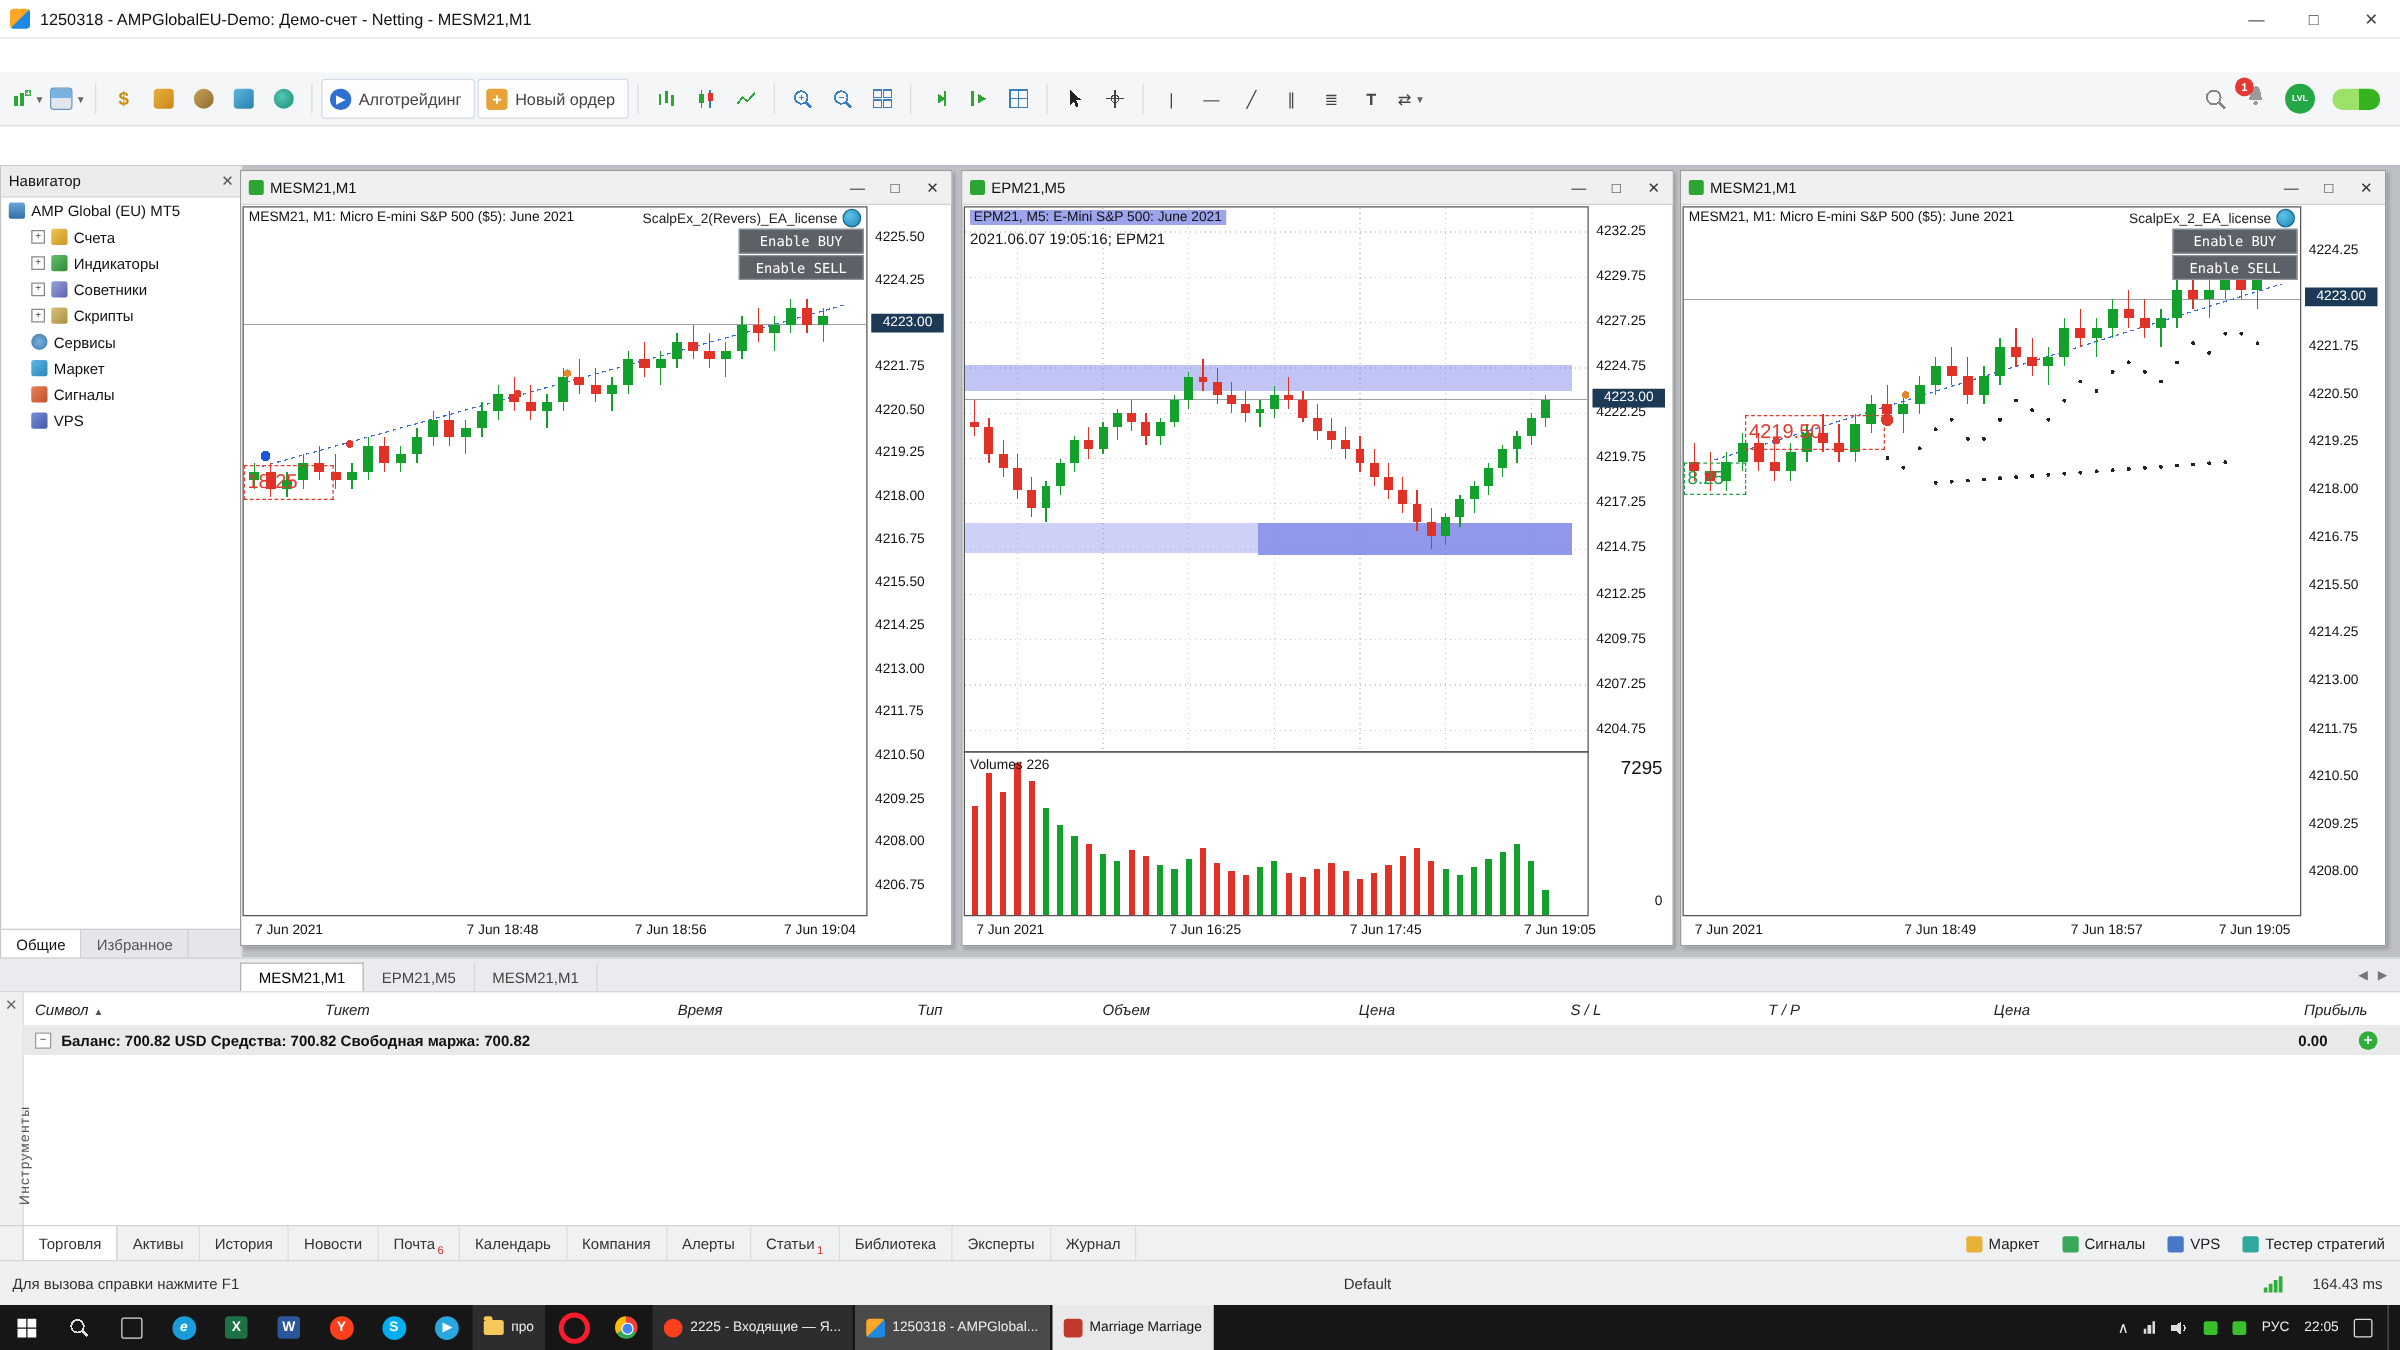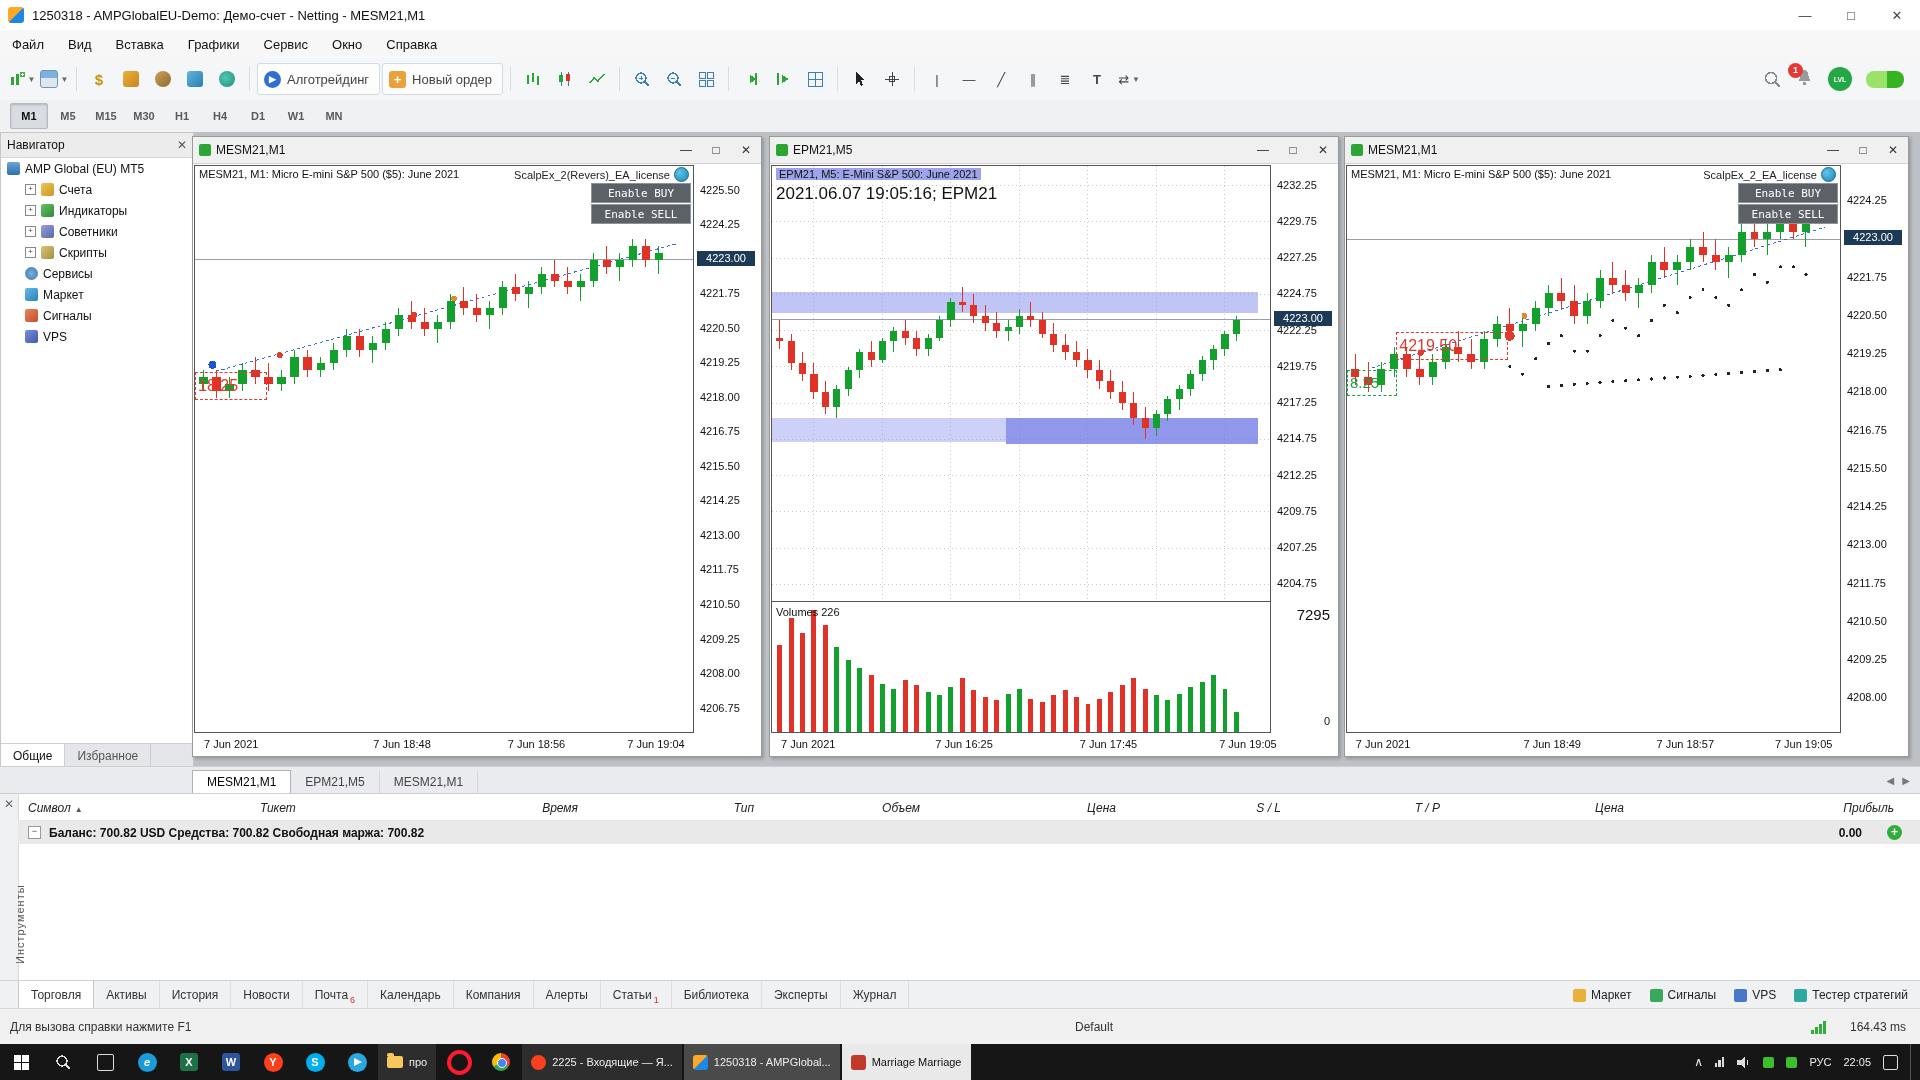--- a/index.html
+++ b/index.html
@@ -63,21 +63,21 @@
   .cw2 .plot{bottom:154px;}
   .plot svg{display:block;}
   .vol{position:absolute;left:1px;right:67px;bottom:23px;height:130px;border:1px solid #555;overflow:hidden;}
   .paxis{position:absolute;top:1px;right:1px;width:65px;bottom:23px;font-size:11px;}
   .plabel{position:absolute;left:5px;}
   .pbadge{position:absolute;left:2px;width:58px;height:15px;background:#1c3a55;color:#fff;font-size:11px;line-height:15px;text-align:center;}
   .taxis{position:absolute;left:1px;right:67px;bottom:1px;height:21px;font-size:11px;}
   .taxis span{position:absolute;top:4px;white-space:nowrap;}
   .symline{position:absolute;left:6px;top:4px;font-size:11px;color:#111;white-space:nowrap;}
   .symline.hl{background:rgba(105,115,225,.65);padding:0 3px;}
-  .infoline{position:absolute;left:6px;top:20px;font-size:17px;color:#111;}
+  .infoline{position:absolute;left:6px;top:20px;font-size:12px;color:#111;}
   .ealabel{position:absolute;right:72px;top:3px;display:flex;align-items:center;gap:4px;font-size:11px;color:#222;}
   .ea-ico{width:13px;height:13px;border-radius:50%;background:radial-gradient(circle at 35% 35%,#5fc4ea,#1f85b5);border:1px solid #16658c;}
   .ebtn{position:absolute;right:70px;width:98px;height:18px;background:#5c6167;color:#fff;border:1px solid #8d939a;
         font-family:"DejaVu Sans Mono",monospace;font-size:11px;display:flex;align-items:center;justify-content:center;}
   .btn-buy{top:19px;} .btn-sell{top:40px;}
   .anno{position:absolute;border:1px dashed;display:flex;align-items:center;padding-left:2px;background:transparent;white-space:nowrap;}
   .vol-label{position:absolute;left:6px;top:442px;font-size:11px;color:#111;}
   .vol-top{position:absolute;right:8px;top:442px;font-size:15px;}
   .vol-bottom{position:absolute;right:8px;top:551px;font-size:11px;}
   
@@ -156,29 +156,20 @@
   <div id="titlebar">
     <span class="app-ico"></span>
     <span>1250318 - AMPGlobalEU-Demo: Демо-счет - Netting - MESM21,M1</span>
     <span class="win-ctrls">
       <span class="win-ctrl">—</span>
       <span class="win-ctrl">□</span>
       <span class="win-ctrl">✕</span>
     </span>
   </div>
 
-  <div id="menubar">
-    <span class="menu-item">Файл</span>
-    <span class="menu-item">Вид</span>
-    <span class="menu-item">Вставка</span>
-    <span class="menu-item">Графики</span>
-    <span class="menu-item">Сервис</span>
-    <span class="menu-item">Окно</span>
-    <span class="menu-item">Справка</span>
-  </div>
 
   <div id="toolbar">
     <span class="tbtn">
       <svg width="16" height="16">
           <rect x="2" y="6" width="3" height="8" fill="#2da534"></rect>
           <rect x="7" y="3" width="3" height="11" fill="#2da534"></rect>
           <rect x="11" y="1" width="5" height="5" rx="1" fill="#45b14b"></rect>
           <rect x="13" y="2" width="1" height="3" fill="#fff"></rect>
           <rect x="12" y="3" width="3" height="1" fill="#fff"></rect>
         </svg>
@@ -309,31 +300,20 @@
             <path d="M9.5 2 C6.5 2 5.5 5 5.5 8 L4 13 L15 13 L13.5 8 C13.5 5 12.5 2 9.5 2 Z" fill="#9a9a9a"></path>
             <circle cx="9.5" cy="15.5" r="1.8" fill="#9a9a9a"></circle>
           </svg>
         <span class="bbadge">1</span>
       </span>
       <span class="lvl">LVL</span>
       <span class="batt"></span>
     </span>
   </div>
 
-  <div id="tfbar">
-    <span class="tf active">M1</span>
-    <span class="tf">M5</span>
-    <span class="tf">M15</span>
-    <span class="tf">M30</span>
-    <span class="tf">H1</span>
-    <span class="tf">H4</span>
-    <span class="tf">D1</span>
-    <span class="tf">W1</span>
-    <span class="tf">MN</span>
-  </div>
 
   <div id="mdibg"></div>
 
   <div id="navigator">
     <div class="nav-head">
       <span>Навигатор</span>
       <span class="x">✕</span>
     </div>
     <div class="nav-row">
       <span class="nico" style="background:linear-gradient(180deg,#6aa5d8,#2f6fa8);"></span>

